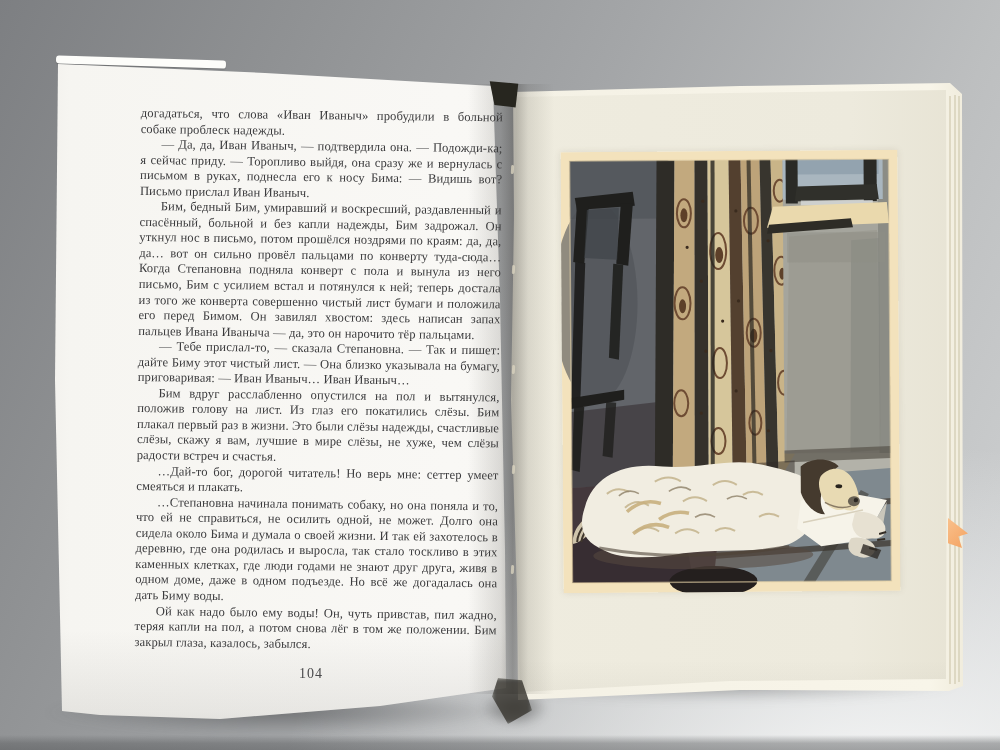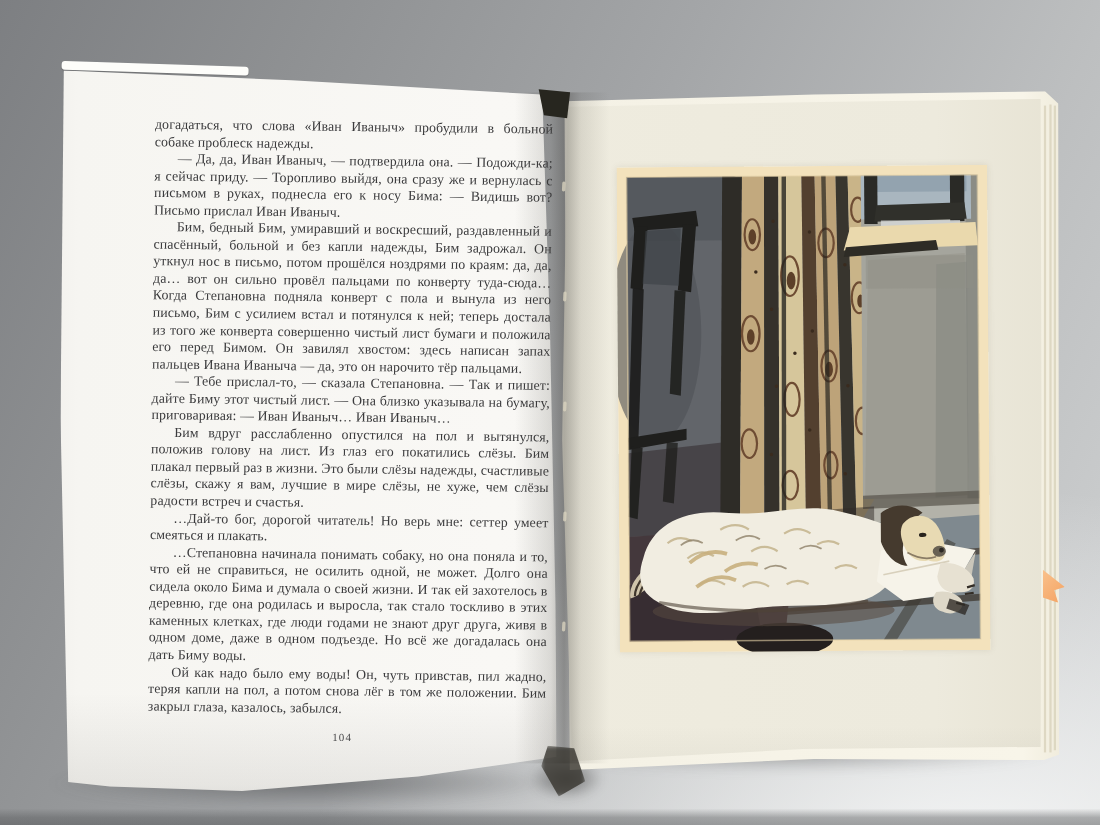--- a/index.html
+++ b/index.html
@@ -48,21 +48,21 @@
   .spine-top{left:487px;top:78px;width:34px;height:32px;
     clip-path:polygon(8% 10%,92% 18%,84% 92%,22% 84%);background:#27261f;filter:blur(1px);}
   .spine-bottom{left:492px;top:678px;width:40px;height:46px;
     clip-path:polygon(15% 0,75% 5%,100% 70%,40% 100%,0 40%);background:#36342e;filter:blur(2px);opacity:.8;}
   .stitch{width:3px;height:9px;border-radius:2px;background:#d8d2be;opacity:.8;transform:rotate(3deg);}
   
   .text-block{left:141px;top:106px;width:362px;transform:rotate(.7deg);transform-origin:top left;
     font-size:12.6px;line-height:15.55px;color:#3b3b3d;text-align:justify;letter-spacing:.1px;}
   .text-block p{margin:0;}
   .text-block p.indent{text-indent:21px;}
-  .pagenum{left:141px;top:666px;width:340px;text-align:center;font-size:10px;
+  .pagenum{left:141px;top:666px;width:340px;text-align:center;font-size:14px;
     letter-spacing:1px;color:#4a4a4c;}
   
   .illustration{left:562px;top:151px;width:337px;height:441px;transform:rotate(-.4deg);
     box-shadow:0 0 6px rgba(120,110,80,.15);}
   
   .bookmark{left:948px;top:518px;width:20px;height:30px;
     clip-path:polygon(0 0,100% 52%,52% 62%,70% 100%,0 84%);
     background:linear-gradient(135deg,#f9c18c,#f4a261);box-shadow:1px 1px 2px rgba(0,0,0,.3);}
 </style>
 </head>

